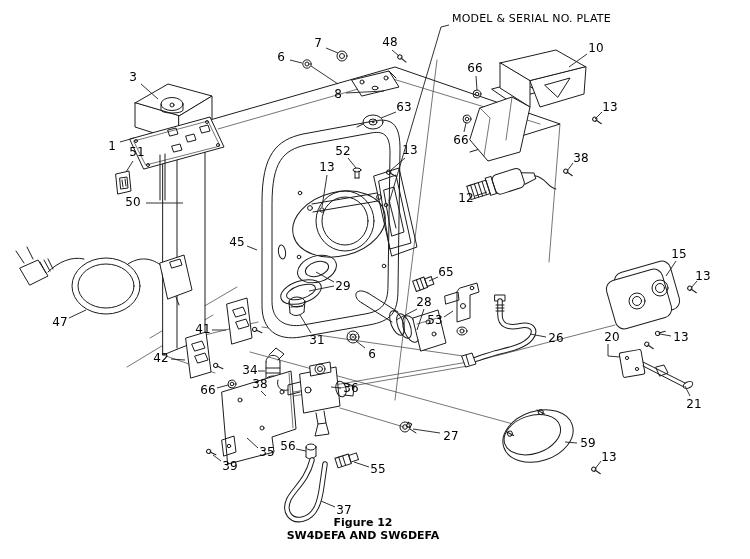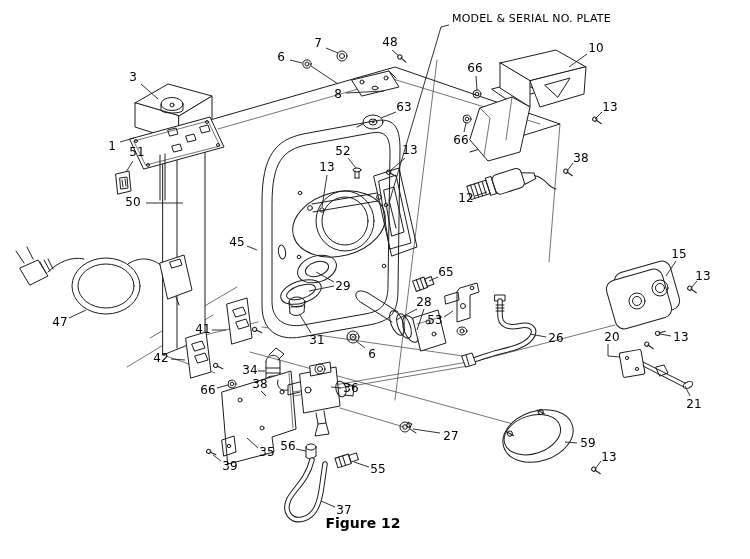--- a/index.html
+++ b/index.html
@@ -10,21 +10,21 @@
     fill:none;stroke:#1c1c1c;stroke-width:1;stroke-linecap:round;stroke-linejoin:round;}
   #art .wfill{fill:#ffffff;}
   #art .thin{stroke-width:0.7;stroke:#3a3a3a;}
   #art .tube{stroke-width:5.5;}
   #art .tubein{stroke:#ffffff;stroke-width:3.5;}
   #overlay text{fill:#000;font-family:"DejaVu Sans","Liberation Sans",sans-serif;
     font-size:12px;text-anchor:middle;}
   #overlay .lead{fill:none;stroke:#1c1c1c;stroke-width:0.9;}
   #overlay .plate-label{font-size:11px;text-anchor:start;letter-spacing:0.2px;}
   #caption{position:absolute;left:363px;top:517px;transform:translateX(-50%);
-    text-align:center;font-weight:bold;font-size:14px;line-height:12.5px;color:#000;white-space:nowrap;}
+    text-align:center;font-weight:bold;font-size:11px;line-height:12.5px;color:#000;white-space:nowrap;}
 </style>
 </head>
 <body>
 
 <div id="stage">
 
   <svg id="art" width="750" height="559" viewBox="0 0 750 559">
     <defs>
       <g id="g-screw">
           <line x1="0" y1="0" x2="6.5" y2="0"></line>
@@ -432,14 +432,15 @@
       <polyline points="608,344 608,356 620,357" class="lead"></polyline>
       <text x="612" y="341">20</text>
       <polyline points="690,396 685,386" class="lead"></polyline>
       <text x="694" y="408">21</text>
       <polyline points="449,25 441,27 389,203" class="lead"></polyline>
       <text x="452" y="22" class="plate-label">MODEL &amp; SERIAL NO. PLATE</text>
     </svg>
 
   <div id="caption">
     <div>Figure 12</div>
+    <div>SW4DEFA AND SW6DEFA</div>
   </div>
 </div>
 
 </body></html>

